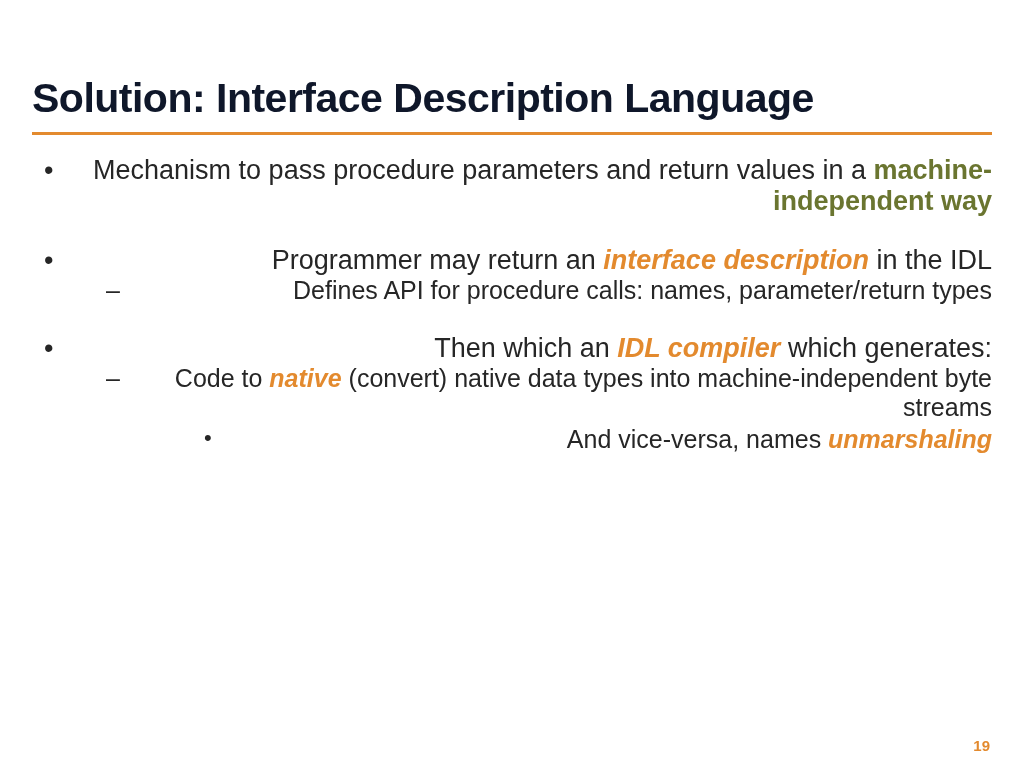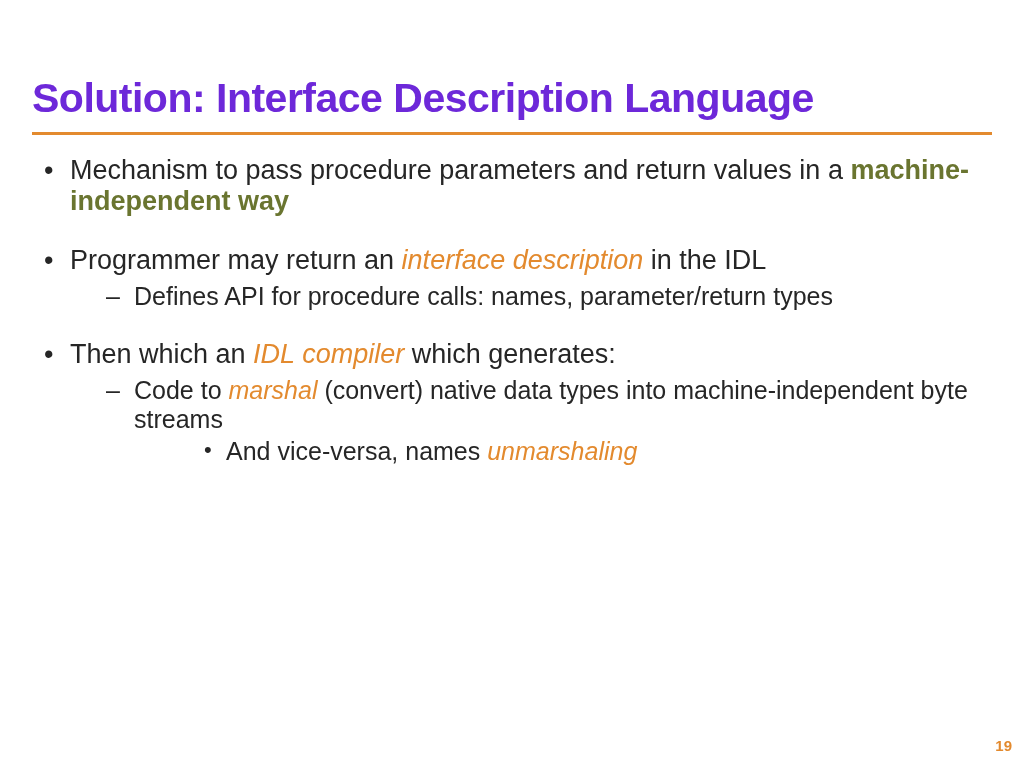--- a/index.html
+++ b/index.html
@@ -14,34 +14,35 @@
       font-family: Arial, Helvetica, sans-serif;
       position: relative;
       overflow: hidden;
     }
     .slide {
       padding: 75px 32px 0 32px;
     }
     .title {
       font-size: 41px;
       font-weight: bold;
-      color: #6d28d9;
+      color: #0f172a;
       letter-spacing: -0.5px;
       margin-bottom: 10px;
     }
     .title-rule {
       border: none;
       border-top: 3px solid #e38a2e;
       margin-bottom: 20px;
     }
     .content {
       padding-left: 8px;
     }
     ul {
       list-style: none;
+      text-align: right;
     }
     li {
       position: relative;
     }
     .level1 {
       font-size: 27px;
       color: #262626;
       line-height: 1.15;
       padding-left: 30px;
       margin-bottom: 28px;
@@ -53,21 +54,20 @@
       top: 0;
       font-size: 27px;
       color: #262626;
     }
     .level2 {
       font-size: 25px;
       color: #262626;
       line-height: 1.15;
       padding-left: 34px;
       margin-left: 30px;
-      margin-top: 6px;
       margin-bottom: 8px;
     }
     .level2::before {
       content: "–";
       position: absolute;
       left: 6px;
       top: 0;
       font-size: 25px;
       color: #262626;
     }
@@ -87,30 +87,30 @@
       top: 0;
       font-size: 22px;
       color: #262626;
     }
     .olive {
       color: #6a7530;
       font-weight: bold;
     }
     .orange {
       color: #e38a2e;
-      font-weight: normal;
+      font-weight: bold;
       font-style: italic;
     }
     .bold {
       font-weight: bold;
     }
     .page-number {
       position: absolute;
       bottom: 14px;
-      right: 12px;
+      right: 34px;
       font-size: 15px;
       font-weight: bold;
       color: #e38a2e;
     }
     .spacer {
       height: 18px;
     }
   </style>
 </head>
 <body>
@@ -128,21 +128,21 @@
         <span>Programmer may return an </span><span class="orange">interface description</span><span> in the IDL</span>
         <ul>
           <li class="level2">Defines API for procedure calls: names, parameter/return types</li>
         </ul>
       </li>
 
       <li class="level1">
         <span>Then which an </span><span class="orange">IDL compiler</span><span> which generates:</span>
         <ul>
           <li class="level2">
-            <span>Code to </span><span class="orange">marshal</span><span> (convert) native data types into machine-independent byte streams</span>
+            <span>Code to </span><span class="orange">native</span><span> (convert) native data types into machine-independent byte streams</span>
             <ul>
               <li class="level3">
                 <span>And vice-versa, names </span><span class="orange">unmarshaling</span>
               </li>
             </ul>
           </li>
           <div class="spacer"></div>
           <div class="spacer"></div>
         </ul>
       </li>

